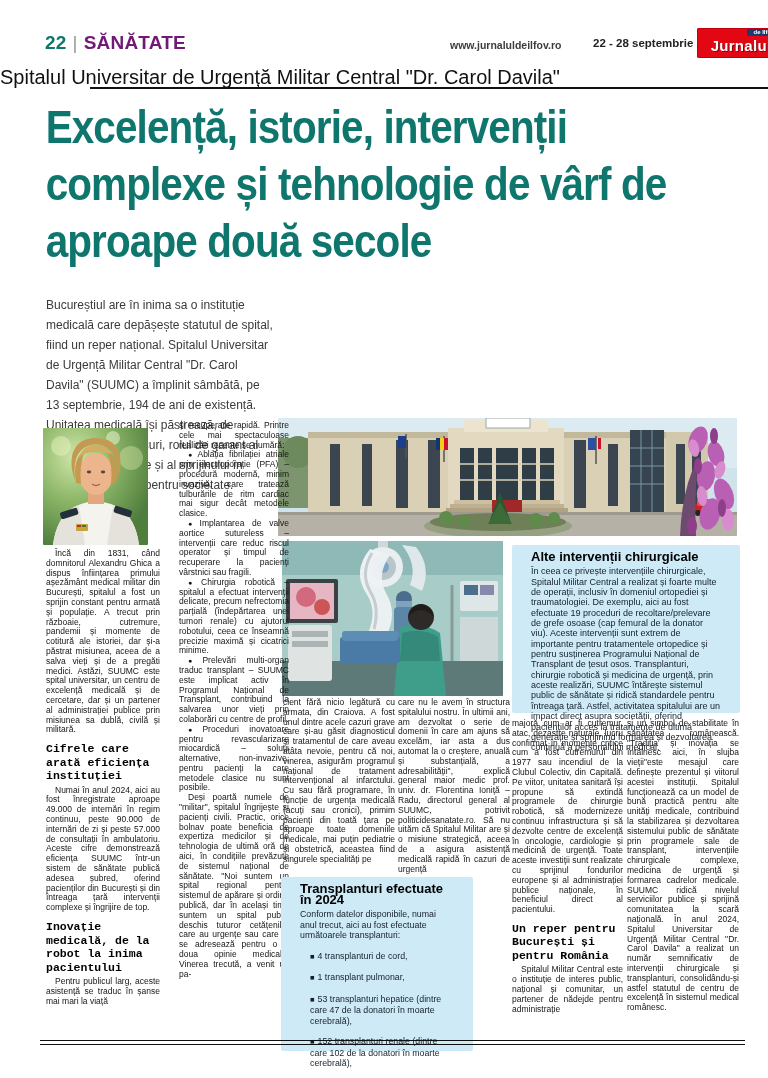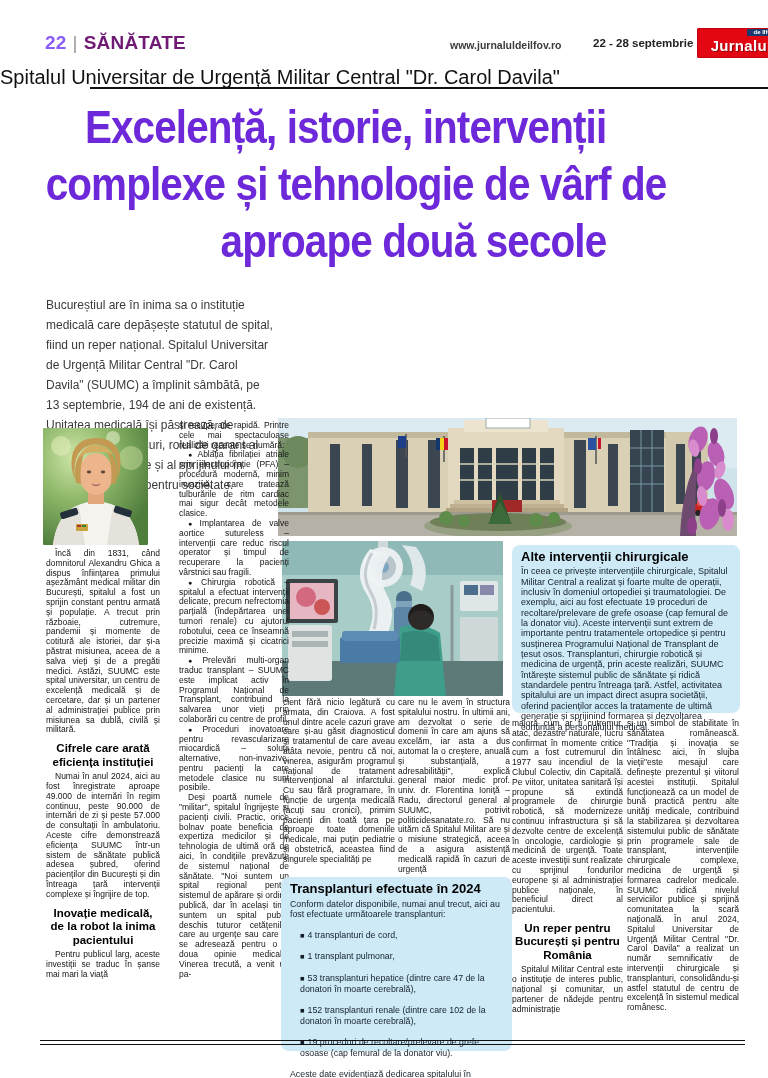--- a/index.html
+++ b/index.html
@@ -5,35 +5,35 @@
   html,body{margin:0;padding:0;background:#e9e9e9;}
   .page{
     position:relative;width:768px;height:1078px;margin:0 auto;
     background:#ffffff;overflow:hidden;
     font-family:"Liberation Sans","DejaVu Sans",sans-serif;
     color:#1c1c1c;
   }
   
   .hdr{position:absolute;left:45px;top:30px;width:700px;height:30px;}
   .hdr-left{position:absolute;left:0;top:2px;font-size:19px;font-weight:bold;letter-spacing:.2px;}
-  .hdr-left .pg{color:#8b5cf6;}
+  .hdr-left .pg{color:#0f766e;}
   .hdr-left .sep{color:#999;font-weight:normal;margin:0 6px;}
   .hdr-left .sect{color:#701a75;}
   .hdr-site{position:absolute;left:405px;top:9px;font-size:10.5px;font-weight:bold;color:#3c3c3c;}
   .hdr-date{position:absolute;left:548px;top:7px;font-size:11.5px;font-weight:bold;color:#222;}
   .logo{position:absolute;left:652px;top:-2px;width:88px;height:30px;background:#e30613;border-radius:2px;
         box-shadow:0 0 0 1px #c00010 inset;text-align:center;}
   .logo .tag{display:block;font-size:6px;color:#fff;background:#1d3a6e;width:34px;margin:1px 4px 0 auto;
              border-radius:1px;line-height:7px;font-weight:bold;}
   .logo .word{display:block;font-size:15px;font-weight:bold;color:#fff;line-height:20px;letter-spacing:.3px;
               text-shadow:1px 1px 0 #8d000c;}
   .hdr-rule{position:absolute;left:45px;top:57px;width:700px;height:2px;background:#111;}
   
   .kicker{position:absolute;left:0;top:66px;width:768px;font-size:20px;color:#111;}
-  .headline{position:absolute;left:0;top:98px;width:652px;text-align:right;font-weight:bold;color:#6d28d9;}
+  .headline{position:absolute;left:0;top:98px;width:652px;text-align:left;font-weight:bold;color:#0f766e;}
   .headline .hl{display:block;font-size:47px;line-height:57px;letter-spacing:-1px;
                 transform:scaleX(.86);transform-origin:center;white-space:nowrap;}
   
   .lead{position:absolute;left:46px;top:295px;width:228px;font-size:12px;line-height:20px;color:#3a3a3a;}
   
   .ph{position:absolute;overflow:hidden;border-radius:1px;}
   .ph-portrait{left:43px;top:428px;width:105px;height:117px;}
   .ph-building{left:278px;top:418px;width:459px;height:118px;}
   .ph-surgery{left:282px;top:541px;width:221px;height:155px;}
   .ph svg{display:block;}
@@ -41,24 +41,24 @@
   .col{position:absolute;font-size:8.5px;line-height:9.8px;text-align:justify;color:#151515;}
   .col p{margin:0;}
   .col p.ind{text-indent:9px;}
   .col .bullet-g{font-size:7px;margin-right:2px;}
   .col1{left:46px;top:549px;width:114px;}
   .col2{left:179px;top:421px;width:110px;}
   .col3{left:283px;top:698px;width:112px;}
   .col4{left:398px;top:698px;width:112px;}
   .col5{left:512px;top:719px;width:111px;}
   .col6{left:627px;top:719px;width:112px;}
-  .subhead{font-size:11.5px;line-height:13.5px;font-weight:bold;color:#000;margin:7px 0 3px 0;text-align:center;}
-  
-  .cyanbox{position:absolute;background:#cdeaf6;border-radius:8px;padding:7px 9px;box-sizing:border-box;color:#15202b;}
-  .box-transplant{left:281px;top:877px;width:231px;height:174px;font-size:8.8px;line-height:10.5px;}
+  .subhead{font-size:11.5px;line-height:13.5px;font-weight:bold;color:#000;margin:7px 0 3px 0;text-align:left;font-family:Liberation Mono, monospace;}
+  
+  .cyanbox{position:absolute;background:#cdeaf6;border-radius:2px;padding:7px 19px;box-sizing:border-box;color:#15202b;}
+  .box-transplant{left:281px;top:877px;width:192px;height:174px;font-size:8.8px;line-height:10.5px;}
   .box-surgeries{left:512px;top:545px;width:228px;height:168px;font-size:9px;line-height:10.35px;}
   .cyanbox .box-title{font-size:13px;font-weight:bold;color:#000;margin:0 0 4px 0;}
   .cyanbox p{margin:0;}
   .cyanbox ul{margin:0;padding:0;list-style:none;}
   .cyanbox li{margin:10px;}
   .cyanbox .sq{font-size:7.5px;margin-right:3px;}
   
   .bottom-rule{position:absolute;left:40px;top:1040px;width:705px;height:3px;
                border-top:1px solid #111;border-bottom:1px solid #111;}
 </style>
@@ -280,21 +280,21 @@
       <rect x="58" y="96" width="60" height="26" rx="3" fill="#4a7ba6"></rect>
       <rect x="60" y="90" width="56" height="10" rx="3" fill="#5d8cb4"></rect>
     </svg>
   </div>
 
   <div class="col col1">
     <p class="ind">Încă din 1831, când domnitorul Alexandru Ghica a dispus înființarea primului așezământ medical militar din București, spitalul a fost un sprijin constant pentru armată și populație. A trecut prin războaie, cutremure, pandemii și momente de cotitură ale istoriei, dar și-a păstrat misiunea, aceea de a salva vieți și de a pregăti medici. Astăzi, SUUMC este spital universitar, un centru de excelență medicală și de cercetare, dar și un partener al administrației publice prin misiunea sa dublă, civilă și militară.</p>
     <h3 class="subhead">Cifrele care arată eficiența instituției</h3>
     <p class="ind">Numai în anul 2024, aici au fost înregistrate aproape 49.000 de internări în regim continuu, peste 90.000 de internări de zi și peste 57.000 de consultații în ambulatoriu. Aceste cifre demonstrează eficiența SUUMC într-un sistem de sănătate publică adesea șubred, oferind pacienților din București și din întreaga țară intervenții complexe și îngrijire de top.</p>
     <h3 class="subhead">Inovație medicală, de la robot la inima pacientului</h3>
-    <p class="ind">Pentru publicul larg, aceste investiții se traduc în șanse mai mari la viață</p>
+    <p class="ind">Pentru publicul larg, aceste asistență se traduc în șanse mai mari la viață</p>
   </div>
 
   <div class="col col2">
     <p>și recuperare rapidă. Printre cele mai spectaculoase realizări recente se numără:</p>
     <p class="ind"><span class="bullet-g">●</span><span>Ablația fibrilației atriale prin electroporație (PFA) – procedură modernă, minim invazivă, care tratează tulburările de ritm cardiac mai sigur decât metodele clasice.</span></p>
     <p class="ind"><span class="bullet-g">●</span><span>Implantarea de valve aortice sutureless – intervenții care reduc riscul operator și timpul de recuperare la pacienți vârstnici sau fragili.</span></p>
     <p class="ind"><span class="bullet-g">●</span><span>Chirurgia robotică – spitalul a efectuat intervenții delicate, precum nefrectomia parțială (îndepărtarea unei tumori renale) cu ajutorul robotului, ceea ce înseamnă precizie maximă și cicatrici minime.</span></p>
     <p class="ind"><span class="bullet-g">●</span><span>Prelevări multi-organ traduc transplant – SUUMC este implicat activ în Programul Național de Transplant, contribuind la salvarea unor vieți prin colaborări cu centre de profil.</span></p>
     <p class="ind"><span class="bullet-g">●</span><span>Proceduri inovatoare pentru revascularizare miocardică – soluții alternative, non-invazive, pentru pacienți la care metodele clasice nu sunt posibile.</span></p>
     <p class="ind">Deși poartă numele de "militar", spitalul îngrijește și pacienți civili. Practic, orice bolnav poate beneficia de expertiza medicilor și de tehnologia de ultimă oră de aici, în condițiile prevăzute de sistemul național de sănătate. "Noi suntem un spital regional pentru sistemul de apărare și ordine publică, dar în același timp suntem un spital public deschis tuturor cetățenilor care au urgențe sau care ni se adresează pentru o a doua opinie medicală. Vinerea trecută, a venit un pa-</p>

